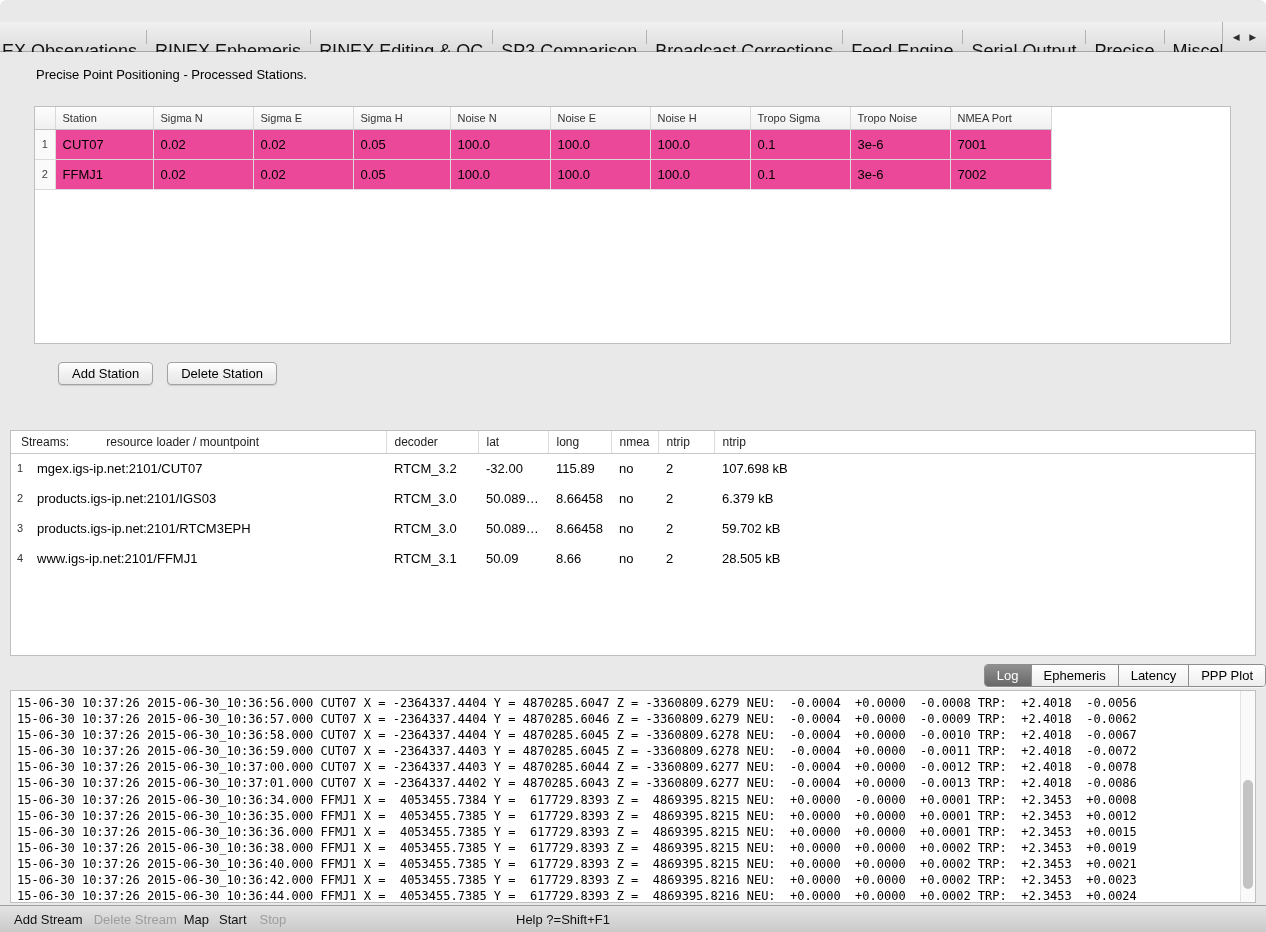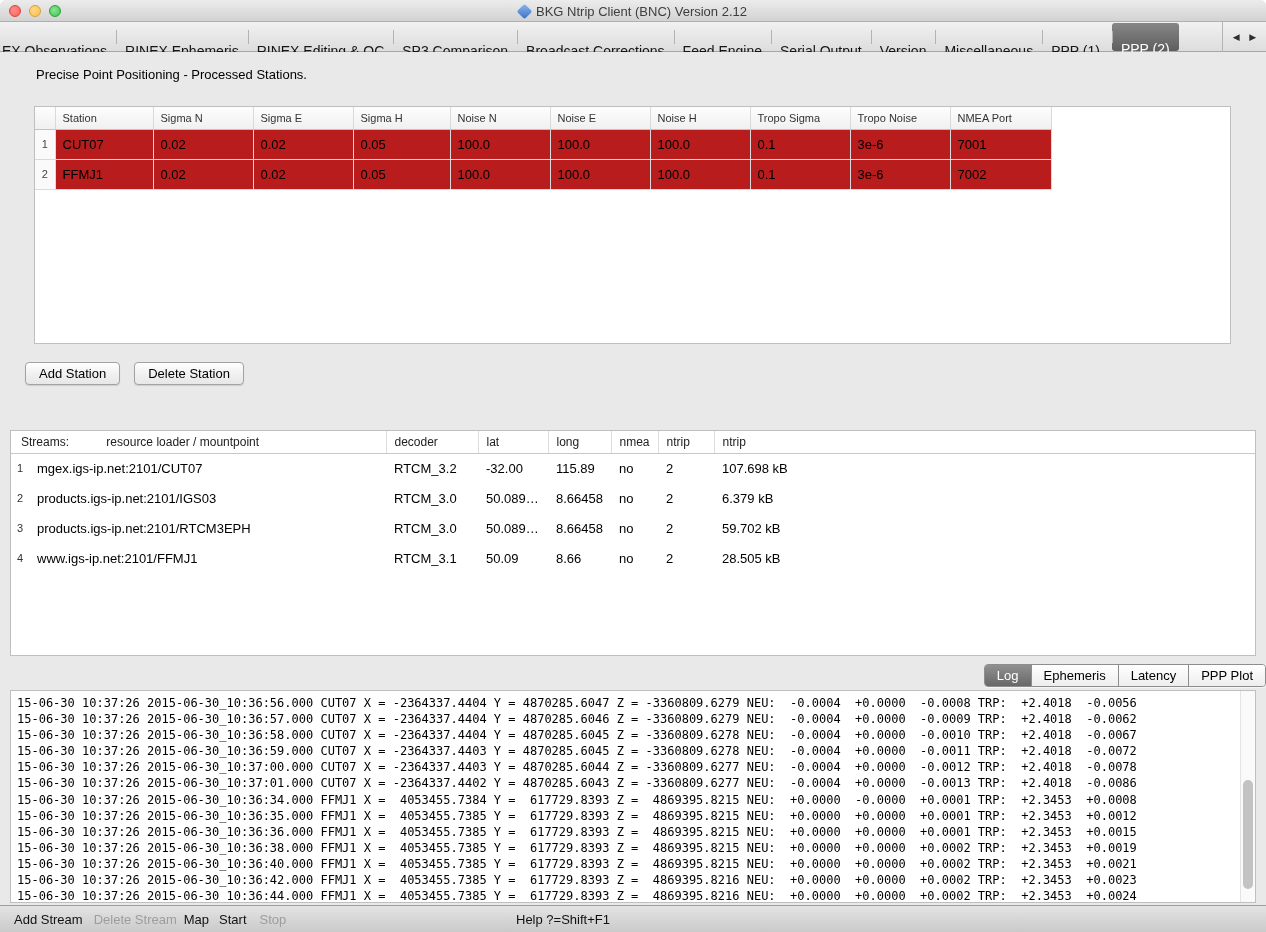--- a/index.html
+++ b/index.html
@@ -20,21 +20,21 @@
   .title { height:22px; display:flex; justify-content:center; align-items:center; gap:6px;
            font-size:13px; color:#3d3d3d; }
   .app-icon { width:11px; height:11px; background:linear-gradient(135deg,#8cb9ec,#3a6fc4);
               transform:rotate(45deg); border-radius:2px; display:inline-block; }
 
   
   .tabbar { position:absolute; top:22px; left:0; right:0; height:30px;
             background:linear-gradient(#f1f1f1,#dddddd); border-bottom:1px solid #a7a7a7;
             display:flex; align-items:center; }
   .tab-strip { display:flex; align-items:center; height:30px; flex:1; overflow:hidden; }
-  .tab { padding:14px 9px; height:30px; line-height:30px; font-size:14px; color:#141414;
+  .tab { padding:14px 9px; height:30px; line-height:30px; font-size:18px; color:#141414;
          white-space:nowrap; position:relative; flex:0 0 auto; }
   .tab:first-child { padding-left:2px; }
   .tab + .tab::before { content:""; position:absolute; left:0; top:8px; bottom:8px; width:1px; background:#b3b3b3; }
   .tab.active { background:linear-gradient(#868686,#5e5e5e); color:#ffffff; border-radius:3px;
                 height:24px; line-height:24px; margin:0 3px; }
   .tab-arrows { width:44px; height:30px; display:flex; align-items:center; justify-content:space-evenly;
                 border-left:1px solid #b3b3b3; color:#2e2e2e; font-size:9px; flex:0 0 auto; }
   .tab-arrows span { cursor:default; }
 
   
@@ -42,25 +42,25 @@
 
   .stations-box { position:absolute; left:34px; top:106px; width:1197px; height:238px;
                   background:#fff; border:1px solid #bfbfbf; overflow:hidden; }
   table.grid { border-collapse:collapse; table-layout:fixed; }
   .stations-box table { width:1016px; }
   .stations-box th { height:22px; font-size:11px; font-weight:normal; color:#333; text-align:left;
                      padding:0 0 0 7px; background:linear-gradient(#fdfdfd,#f0f0f0);
                      border-right:1px solid #d9d9d9; border-bottom:1px solid #c3c3c3; overflow:hidden; }
   .stations-box td { height:30px; font-size:13px; color:#000; padding:0 0 0 7px;
                      border-right:1px solid #dadada; border-bottom:1px solid #dadada;
-                     background:#b91c1c; overflow:hidden; white-space:nowrap; }
+                     background:#ec4899; overflow:hidden; white-space:nowrap; }
   .stations-box td.numcol { font-size:11px; color:#444; text-align:center; padding:0; background:#fafafa; }
   .stations-box th.numcol { padding:0; }
 
-  .btn-row { position:absolute; left:25px; top:362px; display:flex; gap:14px; }
+  .btn-row { position:absolute; left:58px; top:362px; display:flex; gap:14px; }
   button.mac { height:23px; padding:0 13px; font-size:13px; font-family:inherit; color:#000;
                background:linear-gradient(#ffffff,#f2f2f2 45%,#e7e7e7); border:1px solid #a2a2a2;
                border-radius:4px; box-shadow:0 1px 1px rgba(0,0,0,.12); }
 
   
   .streams-box { position:absolute; left:10px; top:430px; width:1246px; height:226px;
                  background:#fff; border:1px solid #bfbfbf; overflow:hidden; }
   .streams-box table { width:1244px; }
   .streams-box th { height:22px; font-size:12px; font-weight:normal; color:#222; text-align:left;
                     padding:0 0 0 8px; border-right:1px solid #dcdcdc; border-bottom:1px solid #c8c8c8;
@@ -103,42 +103,31 @@
   .sb-item:nth-of-type(3) { margin-left:7px; }
   .sb-item:nth-of-type(4) { margin-left:10px; }
   .sb-item:nth-of-type(5) { margin-left:13px; }
   .sb-help { position:absolute; left:516px; color:#111; }
 </style>
 </head>
 <body>
 
 <div class="window">
 
-  <div class="titlebar">
-    <div class="traffic-lights">
-      <span class="tl red"></span>
-      <span class="tl yellow"></span>
-      <span class="tl green"></span>
-    </div>
-    <div class="title">
-      <span class="app-icon"></span>
-      <span>BKG Ntrip Client (BNC) Version 2.12</span>
-    </div>
-  </div>
 
   <div class="tabbar">
     <div class="tab-strip">
         <div class="tab">EX Observations</div>
         <div class="tab">RINEX Ephemeris</div>
         <div class="tab">RINEX Editing &amp; QC</div>
         <div class="tab">SP3 Comparison</div>
         <div class="tab">Broadcast Corrections</div>
         <div class="tab">Feed Engine</div>
         <div class="tab">Serial Output</div>
-        <div class="tab">Version</div>
+        <div class="tab">Precise</div>
         <div class="tab">Miscellaneous</div>
         <div class="tab">PPP (1)</div>
         <div class="tab active">PPP (2)</div>
       </div>
     <div class="tab-arrows">
       <span>◀</span>
       <span>▶</span>
     </div>
   </div>
 

